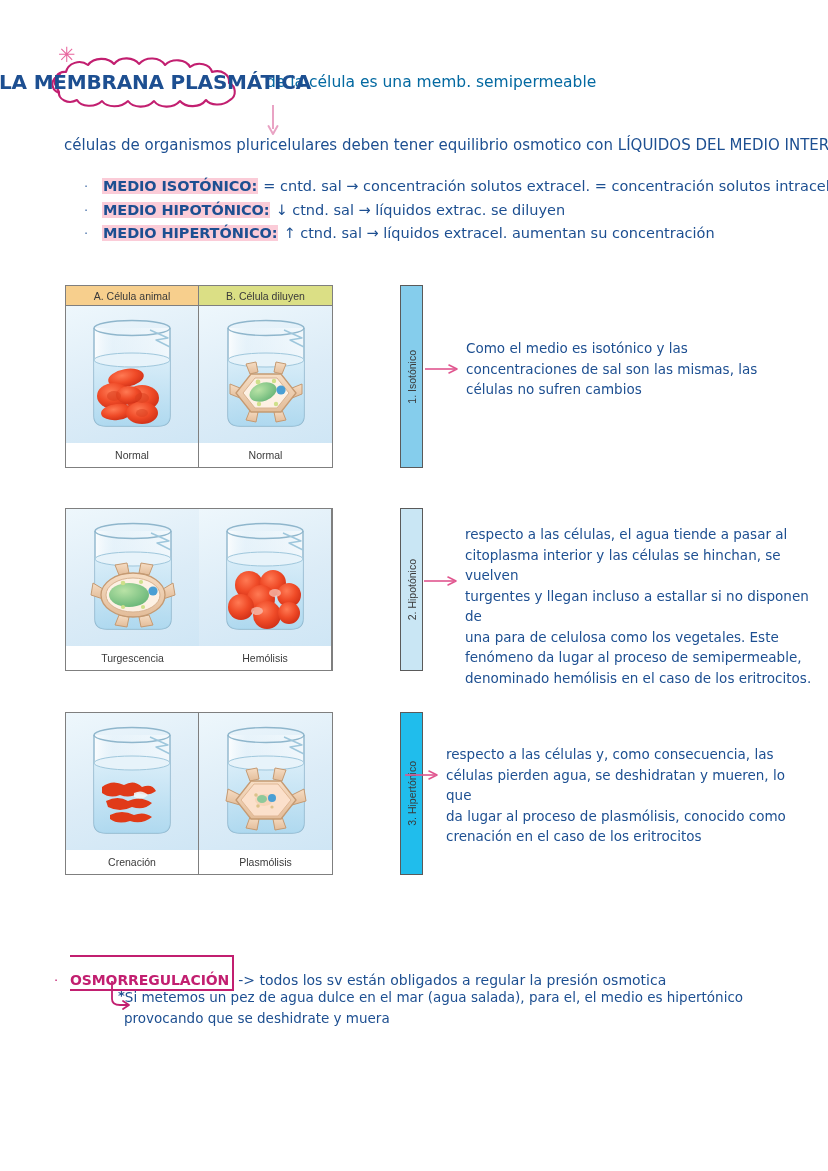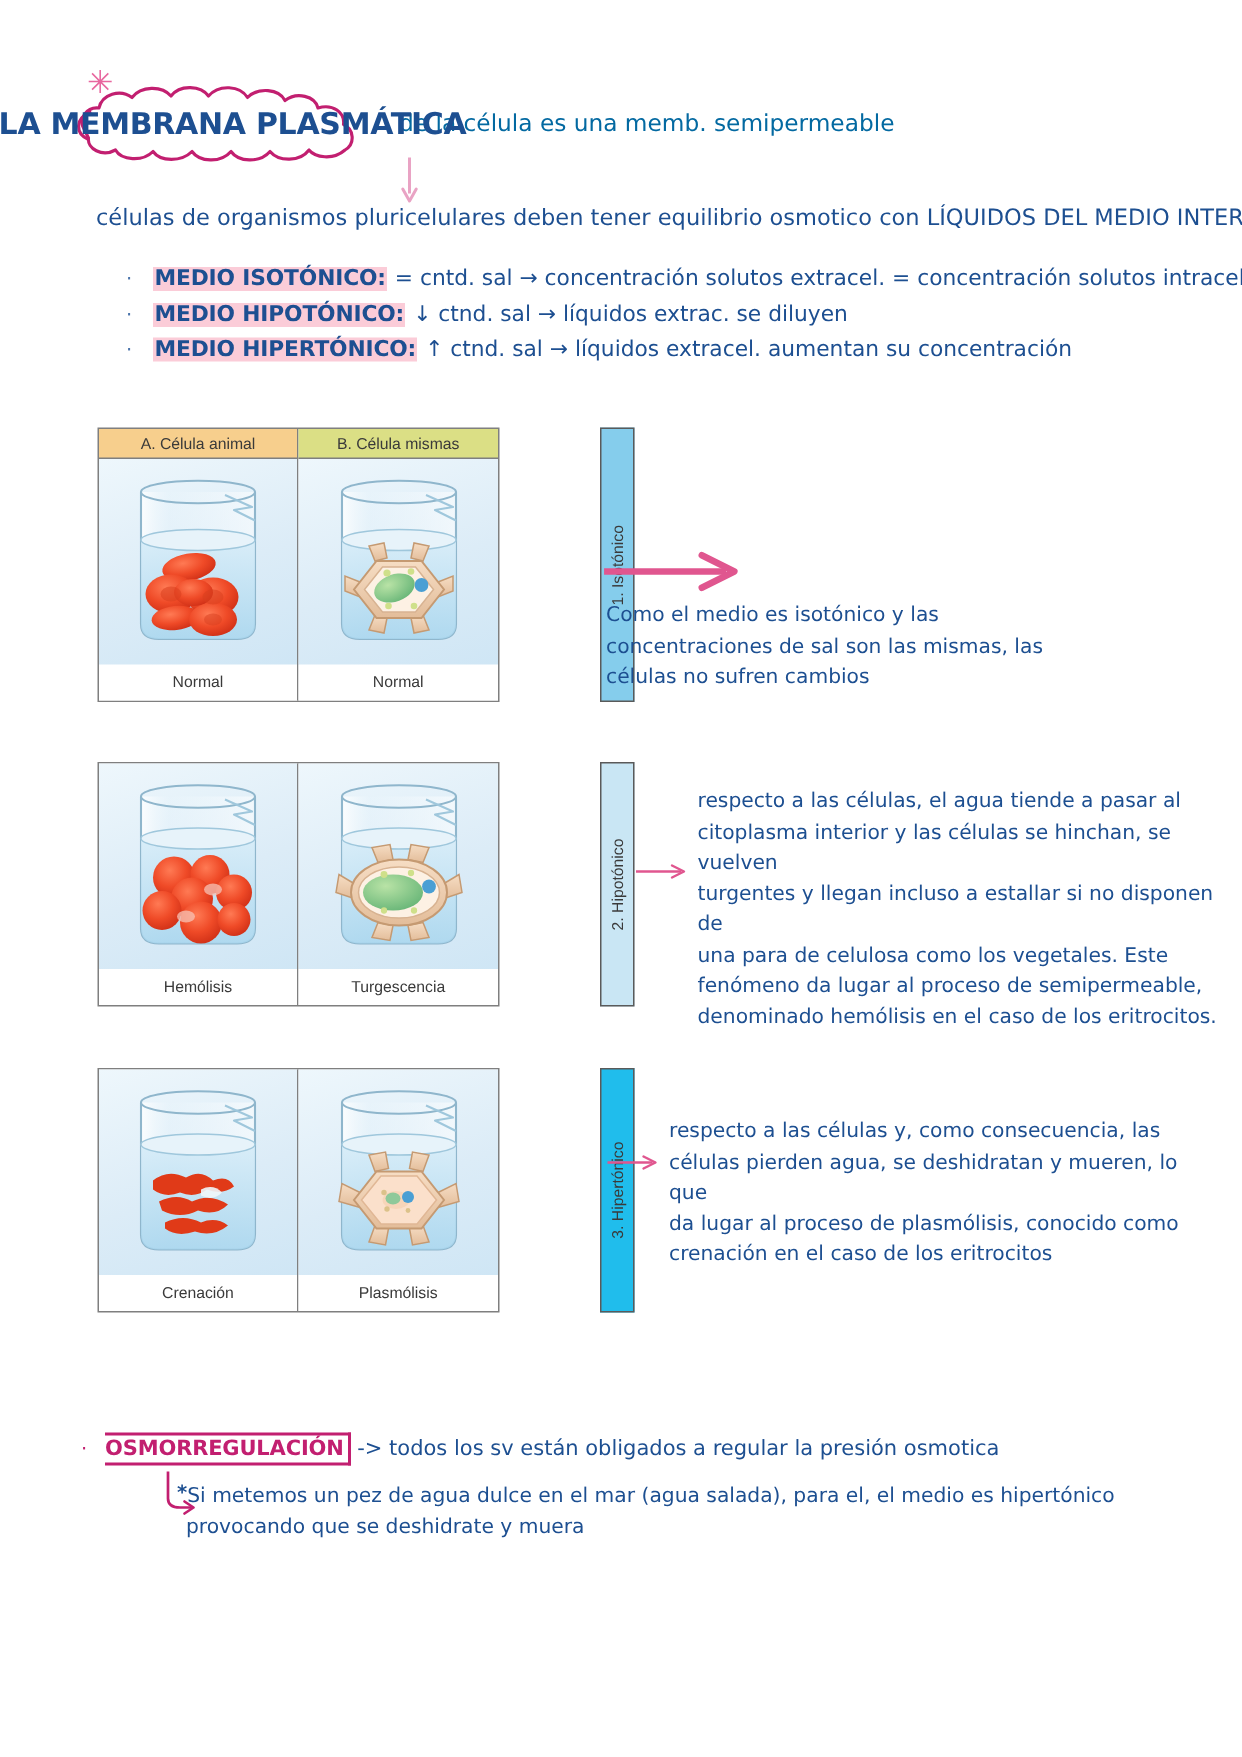--- a/index.html
+++ b/index.html
@@ -218,21 +218,21 @@
   .annot-arrow {
     flex: 0 0 38px;
     margin-top: 12px;
   }
   .annot-text {
     font-size: 13.5px;
     line-height: 20.5px;
     color: #1d4f91;
     margin-left: 4px;
   }
-  #annot1 { left: 400px; top: 338px; width: 400px; flex-direction: column; }
+  #annot1 { left: 424px; top: 338px; width: 400px; }
   #annot1 .annot-arrow { margin-top: 24px; }
   #annot2 { left: 423px; top: 524px; width: 400px; }
   #annot2 .annot-arrow { margin-top: 50px; }
   #annot3 { left: 404px; top: 744px; width: 400px; }
   #annot3 .annot-arrow { margin-top: 24px; }
 
   
   #osmo-row {
     position: absolute;
     left: 54px;
@@ -249,21 +249,21 @@
     font-size: 13px;
   }
   #osmo-term {
     position: relative;
     color: #c21f70;
     font-weight: 700;
     font-size: 14px;
     border-top: 2px solid #c21f70;
     border-bottom: 2px solid #c21f70;
     border-right: 2px solid #c21f70;
-    padding: 1px 3px 1px 0;
+    padding: 15px 3px 1px 0;
     letter-spacing: -0.1px;
   }
   #osmo-rest { margin-left: 4px; }
 
   #osmo-sub {
     position: absolute;
     left: 118px;
     top: 985px;
     width: 640px;
   }
@@ -383,21 +383,21 @@
                 <ellipse cx="70" cy="97" rx="16" ry="11" fill="url(#gRbc)"></ellipse>
                 <ellipse cx="42" cy="80" rx="7" ry="5" fill="#d8401f" opacity=".55"></ellipse>
                 <ellipse cx="70" cy="82" rx="7" ry="5" fill="#d8401f" opacity=".55"></ellipse>
                 <ellipse cx="70" cy="97" rx="6" ry="4" fill="#d8401f" opacity=".5"></ellipse>
               </g>
             </svg>
           </div>
           <div class="panel-caption">Normal</div>
         </div>
         <div class="panel-col">
-          <div class="col-head" style="background:#dbdf85">B. Célula mismas</div>
+          <div class="col-head" style="background:#dbdf85">B. Célula diluyen</div>
           <div class="beaker-cell">
             <svg class="beaker-svg" width="120" height="118" viewBox="0 0 120 118">
               <path d="M22 12 L22 100 Q22 110 34 110 L86 110 Q98 110 98 100 L98 12" fill="url(#gGlass)" stroke="#8fb6cc" stroke-width="1.4"></path>
               <path d="M22 44 L22 100 Q22 110 34 110 L86 110 Q98 110 98 100 L98 44 Q60 52 22 44 Z" fill="url(#gWater)" opacity=".9"></path>
               <ellipse cx="60" cy="44" rx="38" ry="7" fill="#e7f3fa" stroke="#9fc7dc" stroke-width="1"></ellipse>
               <ellipse cx="60" cy="12" rx="38" ry="7.5" fill="none" stroke="#8fb6cc" stroke-width="1.4"></ellipse>
               <path d="M78 14 L96 22 L84 24 L98 31" fill="none" stroke="#9fc7dc" stroke-width="1.4" stroke-linejoin="round"></path>
               <g>
                 <path d="M34 72 L24 68 L24 78 L34 82 Z" fill="url(#gWall)" stroke="#c59a72" stroke-width="1"></path>
                 <path d="M86 72 L96 68 L96 78 L86 82 Z" fill="url(#gWall)" stroke="#c59a72" stroke-width="1"></path>
@@ -421,43 +421,20 @@
       </div>
       <div class="side-tab" id="tab1">
         <span>1. Isotónico</span>
       </div>
     </div>
   </div>
 
   <div class="figure" id="fig2">
     <div class="fig-inner">
       <div class="panel-area">
-        <div class="panel-col left">
-          <div class="beaker-cell">
-            <svg class="beaker-svg" width="120" height="118" viewBox="0 0 120 118">
-              <path d="M22 12 L22 100 Q22 110 34 110 L86 110 Q98 110 98 100 L98 12" fill="url(#gGlass)" stroke="#8fb6cc" stroke-width="1.4"></path>
-              <path d="M22 40 L22 100 Q22 110 34 110 L86 110 Q98 110 98 100 L98 40 Q60 48 22 40 Z" fill="url(#gWater)" opacity=".9"></path>
-              <ellipse cx="60" cy="40" rx="38" ry="7" fill="#e7f3fa" stroke="#9fc7dc" stroke-width="1"></ellipse>
-              <ellipse cx="60" cy="12" rx="38" ry="7.5" fill="none" stroke="#8fb6cc" stroke-width="1.4"></ellipse>
-              <path d="M78 14 L96 22 L84 24 L98 31" fill="none" stroke="#9fc7dc" stroke-width="1.4" stroke-linejoin="round"></path>
-              <g>
-                <circle cx="44" cy="66" r="14" fill="url(#gRbc)"></circle>
-                <circle cx="68" cy="64" r="13" fill="url(#gRbc)"></circle>
-                <circle cx="84" cy="76" r="12" fill="url(#gRbc)"></circle>
-                <circle cx="56" cy="80" r="14" fill="url(#gRbc)"></circle>
-                <circle cx="36" cy="88" r="13" fill="url(#gRbc)"></circle>
-                <circle cx="62" cy="96" r="14" fill="url(#gRbc)"></circle>
-                <circle cx="84" cy="94" r="11" fill="url(#gRbc)"></circle>
-                <ellipse cx="70" cy="74" rx="6" ry="4" fill="#f7c3b5" opacity=".75"></ellipse>
-                <ellipse cx="52" cy="92" rx="6" ry="4" fill="#f7c3b5" opacity=".75"></ellipse>
-              </g>
-            </svg>
-          </div>
-          <div class="panel-caption">Hemólisis</div>
-        </div>
         <div class="panel-col">
           <div class="beaker-cell">
             <svg class="beaker-svg" width="120" height="118" viewBox="0 0 120 118">
               <path d="M22 12 L22 100 Q22 110 34 110 L86 110 Q98 110 98 100 L98 12" fill="url(#gGlass)" stroke="#8fb6cc" stroke-width="1.4"></path>
               <path d="M22 40 L22 100 Q22 110 34 110 L86 110 Q98 110 98 100 L98 40 Q60 48 22 40 Z" fill="url(#gWater)" opacity=".9"></path>
               <ellipse cx="60" cy="40" rx="38" ry="7" fill="#e7f3fa" stroke="#9fc7dc" stroke-width="1"></ellipse>
               <ellipse cx="60" cy="12" rx="38" ry="7.5" fill="none" stroke="#8fb6cc" stroke-width="1.4"></ellipse>
               <path d="M78 14 L96 22 L84 24 L98 31" fill="none" stroke="#9fc7dc" stroke-width="1.4" stroke-linejoin="round"></path>
               <g>
                 <path d="M30 70 L20 64 L18 76 L30 80 Z" fill="url(#gWall)" stroke="#c59a72" stroke-width="1"></path>
@@ -471,20 +448,43 @@
                 <ellipse cx="56" cy="76" rx="20" ry="12" fill="url(#gVac)"></ellipse>
                 <circle cx="80" cy="72" r="4.6" fill="#4a9fd4"></circle>
                 <circle cx="50" cy="64" r="2.3" fill="#cfe08a"></circle>
                 <circle cx="68" cy="63" r="2.1" fill="#cfe08a"></circle>
                 <circle cx="50" cy="88" r="2.1" fill="#cfe08a"></circle>
                 <circle cx="70" cy="88" r="2.1" fill="#cfe08a"></circle>
               </g>
             </svg>
           </div>
           <div class="panel-caption">Turgescencia</div>
+        </div>
+        <div class="panel-col left">
+          <div class="beaker-cell">
+            <svg class="beaker-svg" width="120" height="118" viewBox="0 0 120 118">
+              <path d="M22 12 L22 100 Q22 110 34 110 L86 110 Q98 110 98 100 L98 12" fill="url(#gGlass)" stroke="#8fb6cc" stroke-width="1.4"></path>
+              <path d="M22 40 L22 100 Q22 110 34 110 L86 110 Q98 110 98 100 L98 40 Q60 48 22 40 Z" fill="url(#gWater)" opacity=".9"></path>
+              <ellipse cx="60" cy="40" rx="38" ry="7" fill="#e7f3fa" stroke="#9fc7dc" stroke-width="1"></ellipse>
+              <ellipse cx="60" cy="12" rx="38" ry="7.5" fill="none" stroke="#8fb6cc" stroke-width="1.4"></ellipse>
+              <path d="M78 14 L96 22 L84 24 L98 31" fill="none" stroke="#9fc7dc" stroke-width="1.4" stroke-linejoin="round"></path>
+              <g>
+                <circle cx="44" cy="66" r="14" fill="url(#gRbc)"></circle>
+                <circle cx="68" cy="64" r="13" fill="url(#gRbc)"></circle>
+                <circle cx="84" cy="76" r="12" fill="url(#gRbc)"></circle>
+                <circle cx="56" cy="80" r="14" fill="url(#gRbc)"></circle>
+                <circle cx="36" cy="88" r="13" fill="url(#gRbc)"></circle>
+                <circle cx="62" cy="96" r="14" fill="url(#gRbc)"></circle>
+                <circle cx="84" cy="94" r="11" fill="url(#gRbc)"></circle>
+                <ellipse cx="70" cy="74" rx="6" ry="4" fill="#f7c3b5" opacity=".75"></ellipse>
+                <ellipse cx="52" cy="92" rx="6" ry="4" fill="#f7c3b5" opacity=".75"></ellipse>
+              </g>
+            </svg>
+          </div>
+          <div class="panel-caption">Hemólisis</div>
         </div>
       </div>
       <div class="side-tab" id="tab2">
         <span>2. Hipotónico</span>
       </div>
     </div>
   </div>
 
   <div class="figure" id="fig3">
     <div class="fig-inner">

